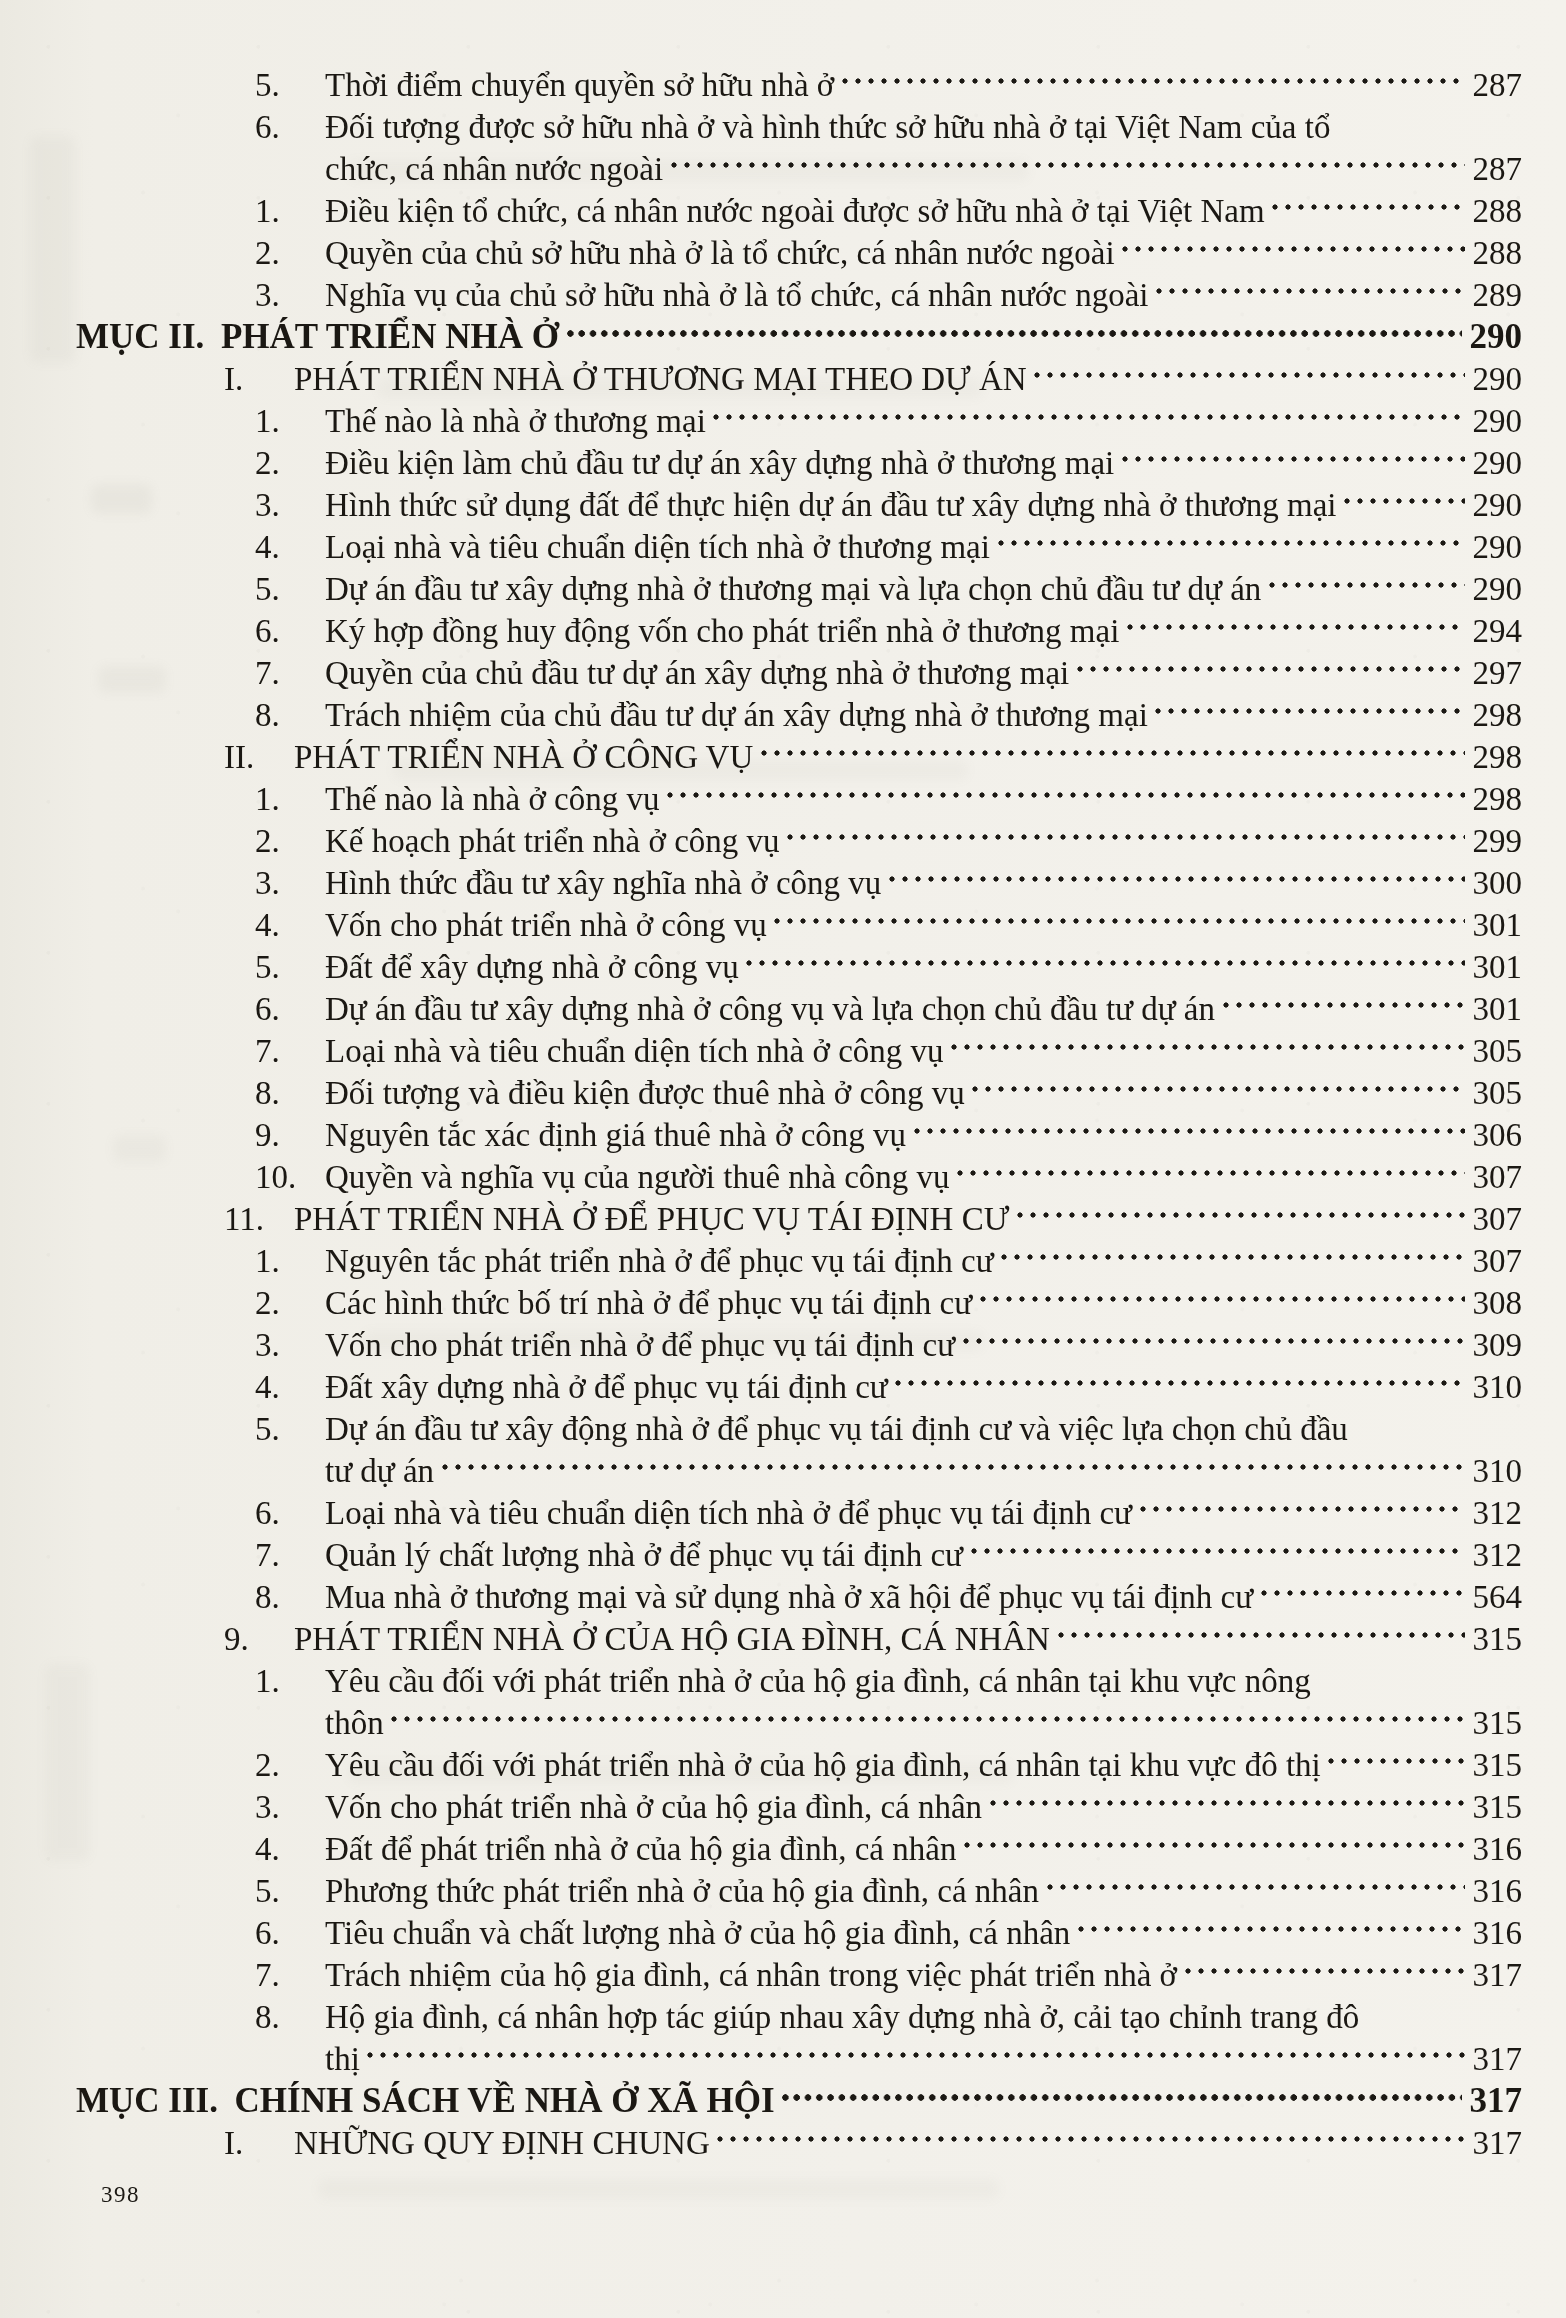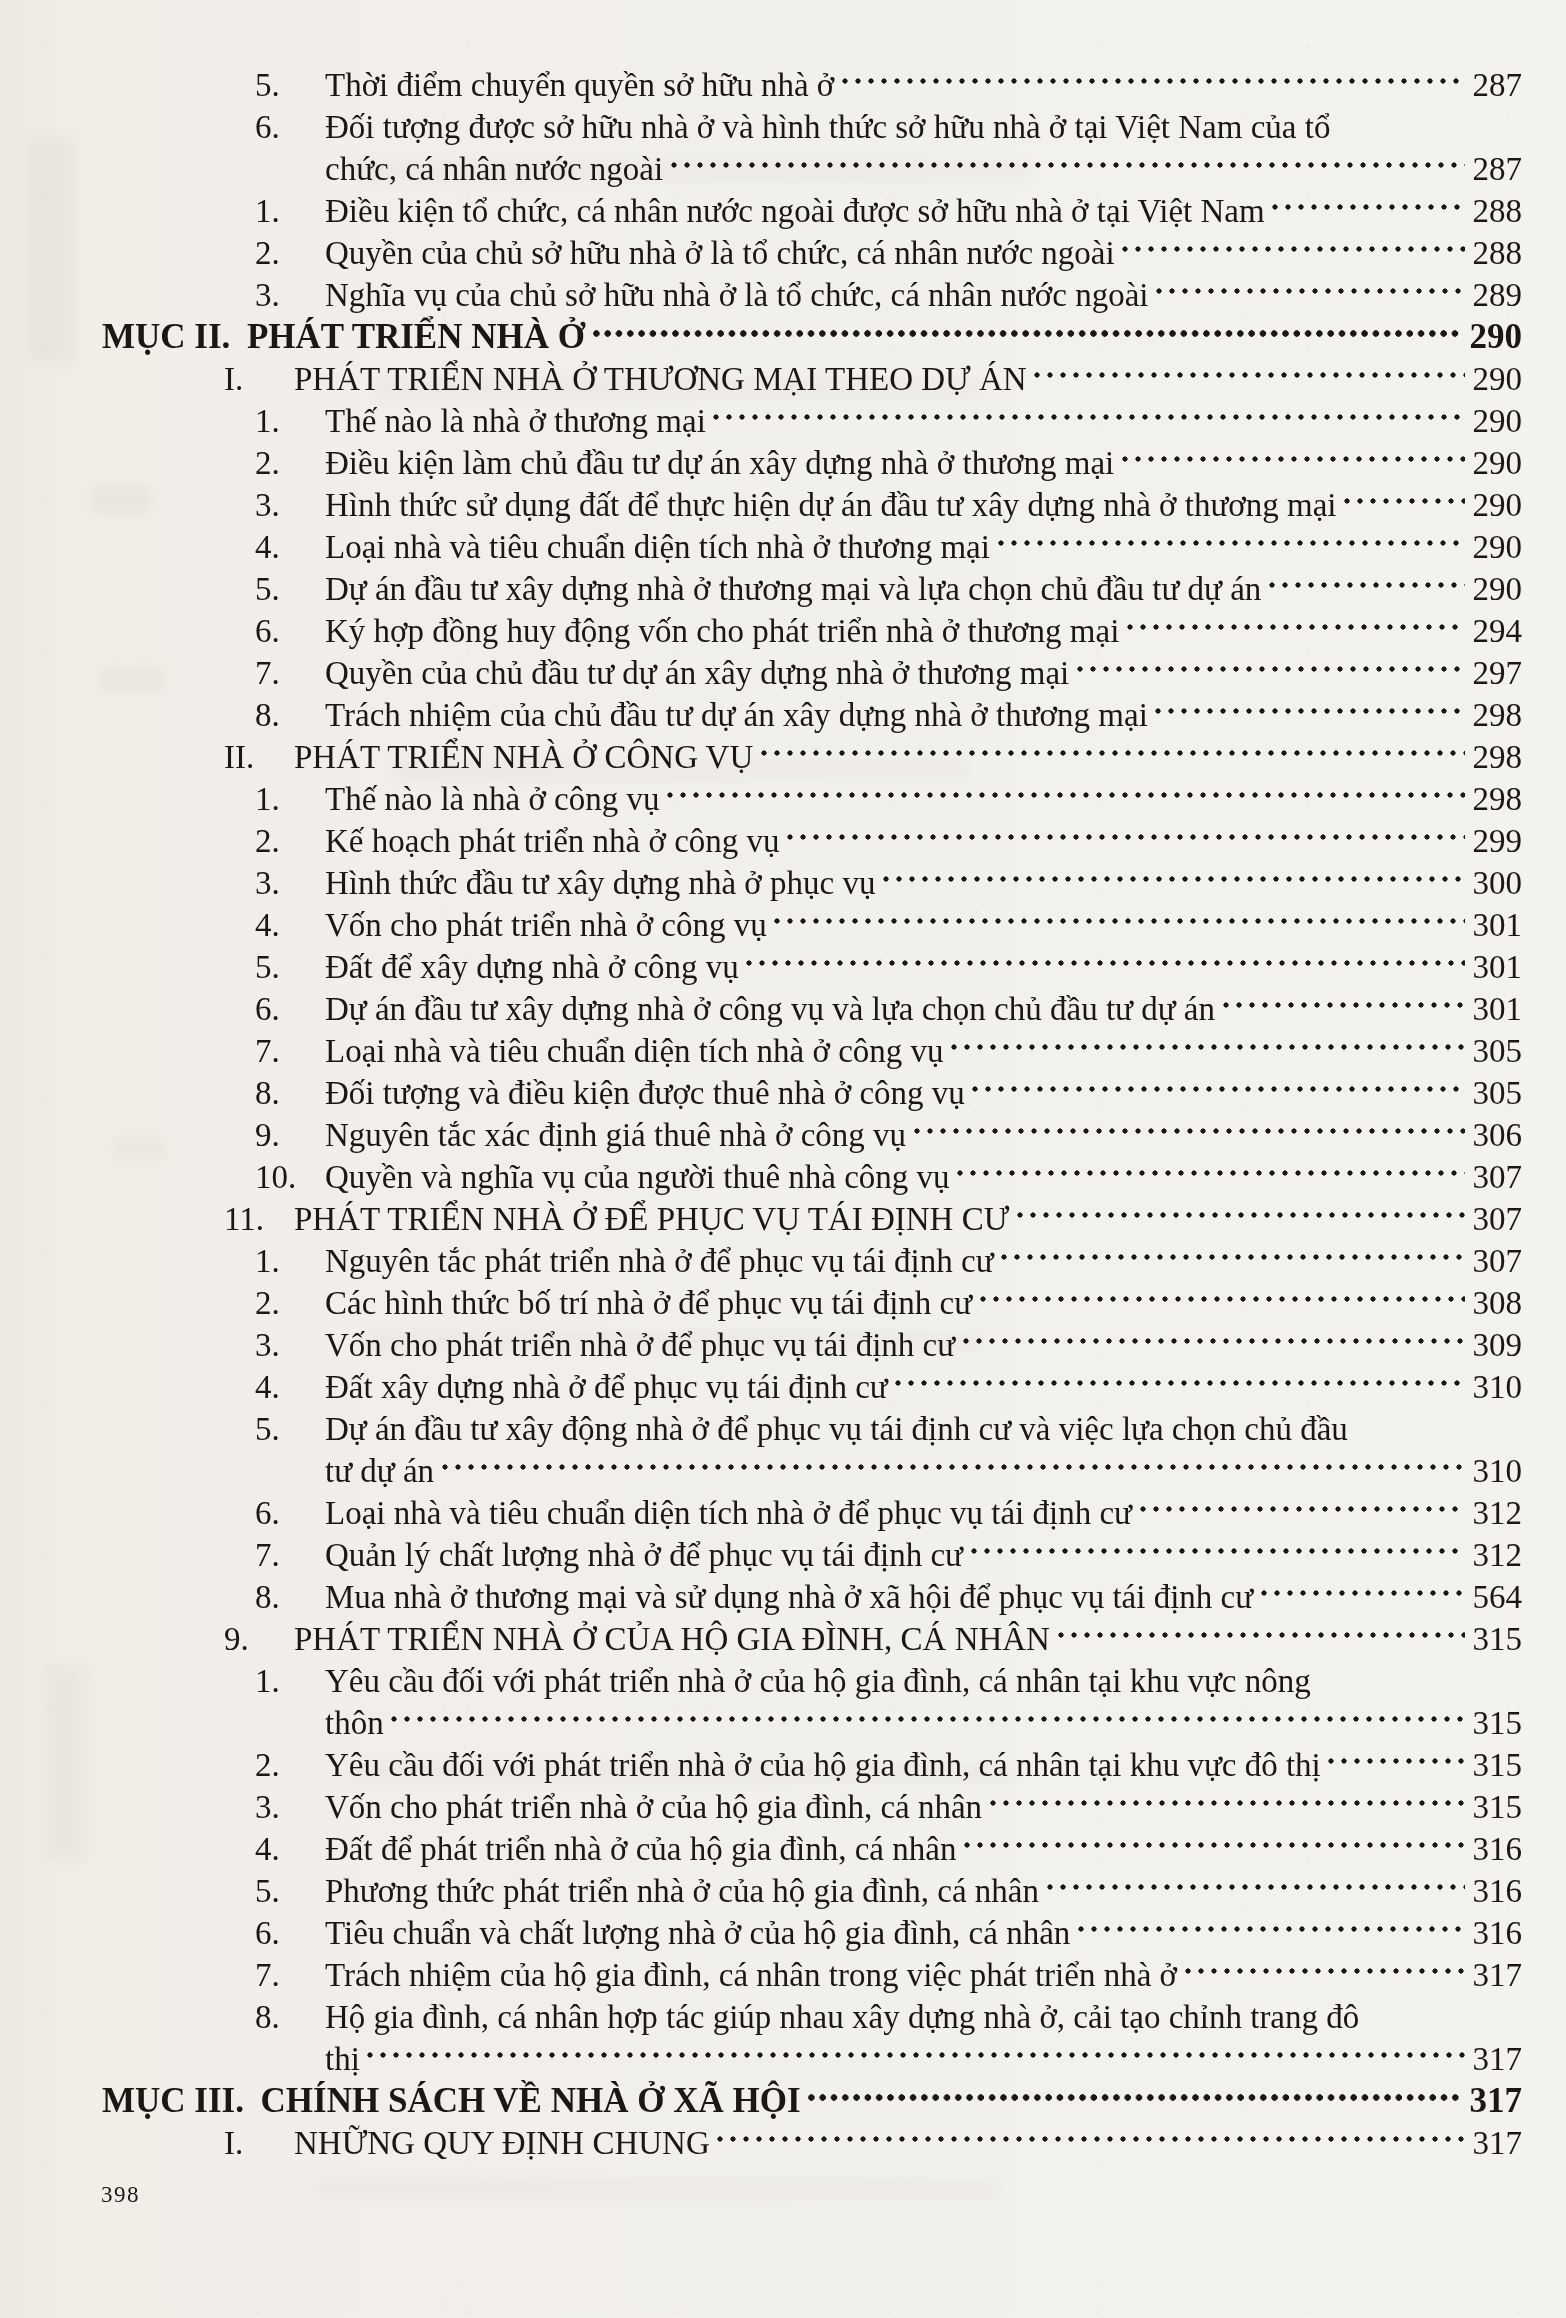--- a/index.html
+++ b/index.html
@@ -39,21 +39,21 @@
     font-size:33px;
     line-height:42px;
   }
   .row{position:relative;}
   .row .num{position:absolute;top:0;}
   .lvl-item .num{left:255px;}
   .lvl-item .body{margin-left:325px;}
   .lvl-roman .num{left:224px;}
   .lvl-roman .body{margin-left:294px;}
   .lvl-muc{font-weight:bold;font-size:35px;}
-  .lvl-muc .body{margin-left:102px;}
+  .lvl-muc .body{margin-left:76px;}
   .lvl-muc .num{position:static;padding-right:16.6px;}
   .line{white-space:nowrap;}
   .line.last{display:flex;align-items:center;}
   .txt{flex:0 0 auto;white-space:nowrap;}
   .leader{
     flex:1 1 0;
     min-width:0;
     height:6px;
     margin:0 6px 8.3px 7.6px;
     background-image:radial-gradient(circle at 3px 3px, var(--ink) 2.3px, transparent 2.9px);
@@ -270,21 +270,21 @@
             <span class="txt">Kế hoạch phát triển nhà ở công vụ</span>
             <span class="leader"></span>
             <span class="pg">299</span>
           </div>
         </div>
       </div>
       <div class="row lvl-item">
         <span class="num">3.</span>
         <div class="body">
           <div class="line last">
-            <span class="txt">Hình thức đầu tư xây dựng nhà ở phục vụ</span>
+            <span class="txt">Hình thức đầu tư xây nghĩa nhà ở công vụ</span>
             <span class="leader"></span>
             <span class="pg">300</span>
           </div>
         </div>
       </div>
       <div class="row lvl-item">
         <span class="num">4.</span>
         <div class="body">
           <div class="line last">
             <span class="txt">Vốn cho phát triển nhà ở công vụ</span>

